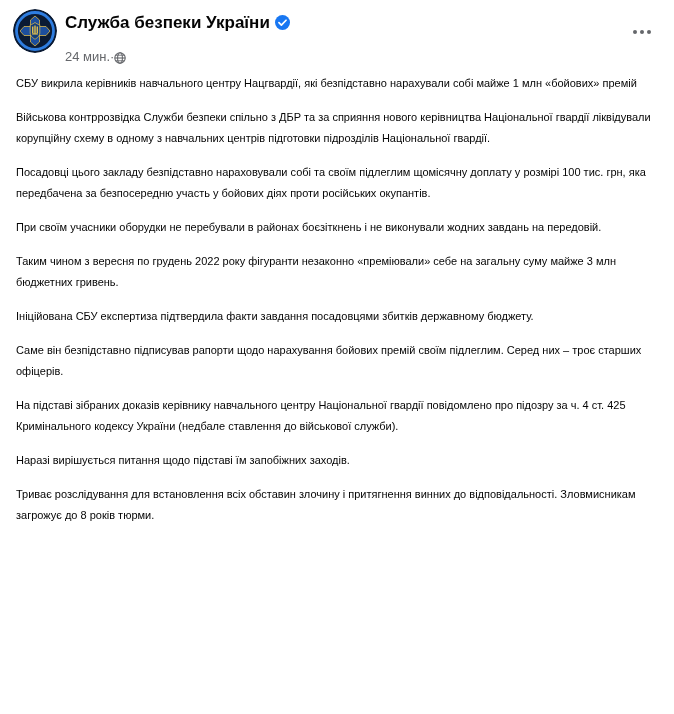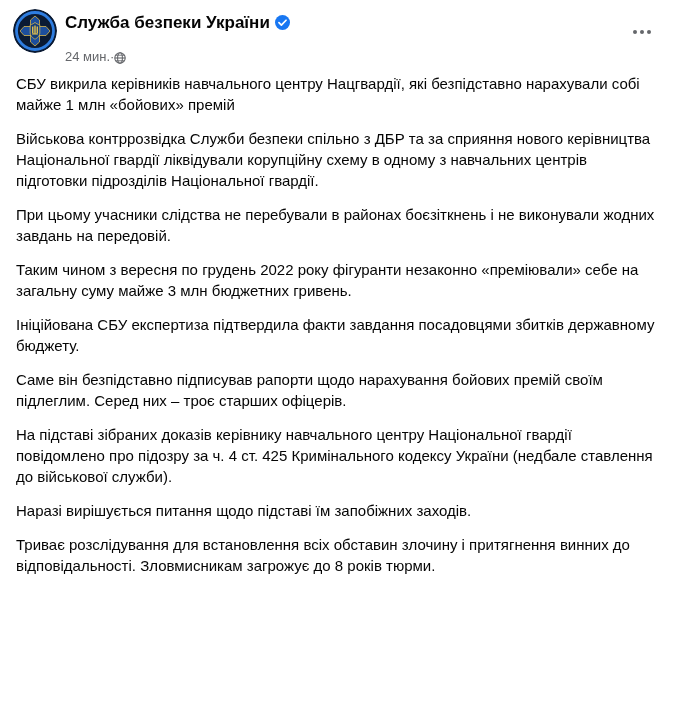--- a/index.html
+++ b/index.html
@@ -75,21 +75,21 @@
     width: 4px;
     height: 4px;
     border-radius: 50%;
     background: #65676B;
     display: block;
   }
   .body-text {
     padding: 8px 16px 0 16px;
   }
   .body-text p {
-    font-size: 15px;
+    font-size: 11px;
     line-height: 21px;
     color: #050505;
     margin: 0 0 13px 0;
     word-wrap: break-word;
   }
 </style>
 </head>
 <body>
 
 <div class="post">
@@ -145,21 +145,22 @@
       <i></i>
         <i></i>
         <i></i>
     </div>
 
   </div>
 
   <div class="body-text">
     <p>СБУ викрила керівників навчального центру Нацгвардії, які безпідставно нарахували собі майже 1 млн «бойових» премій</p>
     <p>Військова контррозвідка Служби безпеки спільно з ДБР та за сприяння нового керівництва Національної гвардії ліквідували корупційну схему в одному з навчальних центрів підготовки підрозділів Національної гвардії.</p>
-    <p>При цьому учасники слідства не перебували в районах боєзіткнень і не виконували жодних завдань на передовій.</p>
+    <p>Посадовці цього закладу безпідставно нараховували собі та своїм підлеглим щомісячну доплату у розмірі 100 тис. грн, яка передбачена за безпосередню участь у бойових діях проти російських окупантів.</p>
+    <p>При своїм учасники оборудки не перебували в районах боєзіткнень і не виконували жодних завдань на передовій.</p>
     <p>Таким чином з вересня по грудень 2022 року фігуранти незаконно «преміювали» себе на загальну суму майже 3 млн бюджетних гривень.</p>
     <p>Ініційована СБУ експертиза підтвердила факти завдання посадовцями збитків державному бюджету.</p>
     <p>Саме він безпідставно підписував рапорти щодо нарахування бойових премій своїм підлеглим. Серед них – троє старших офіцерів.</p>
     <p>На підставі зібраних доказів керівнику навчального центру Національної гвардії повідомлено про підозру за ч. 4 ст. 425 Кримінального кодексу України (недбале ставлення до військової служби).</p>
     <p>Наразі вирішується питання щодо підставі їм запобіжних заходів.</p>
     <p>Триває розслідування для встановлення всіх обставин злочину і притягнення винних до відповідальності. Зловмисникам загрожує до 8 років тюрми.</p>
 
   </div>
 
 </div>

